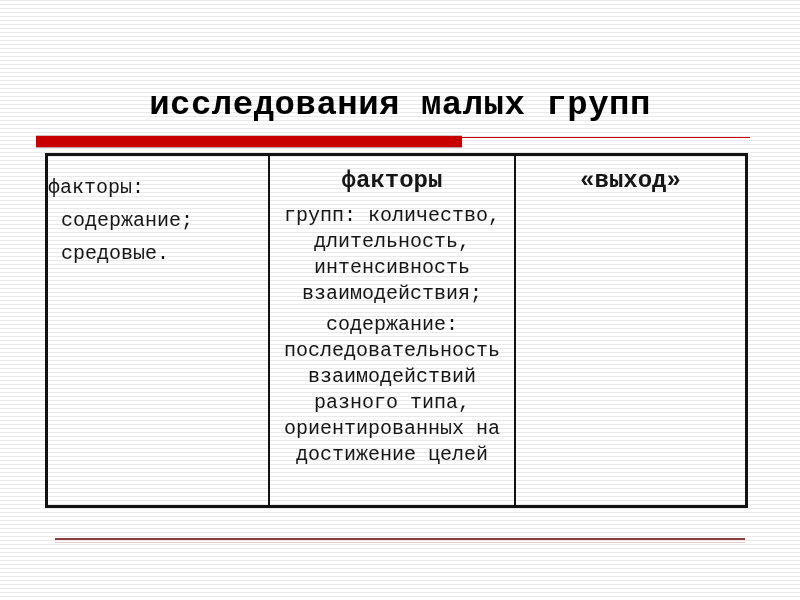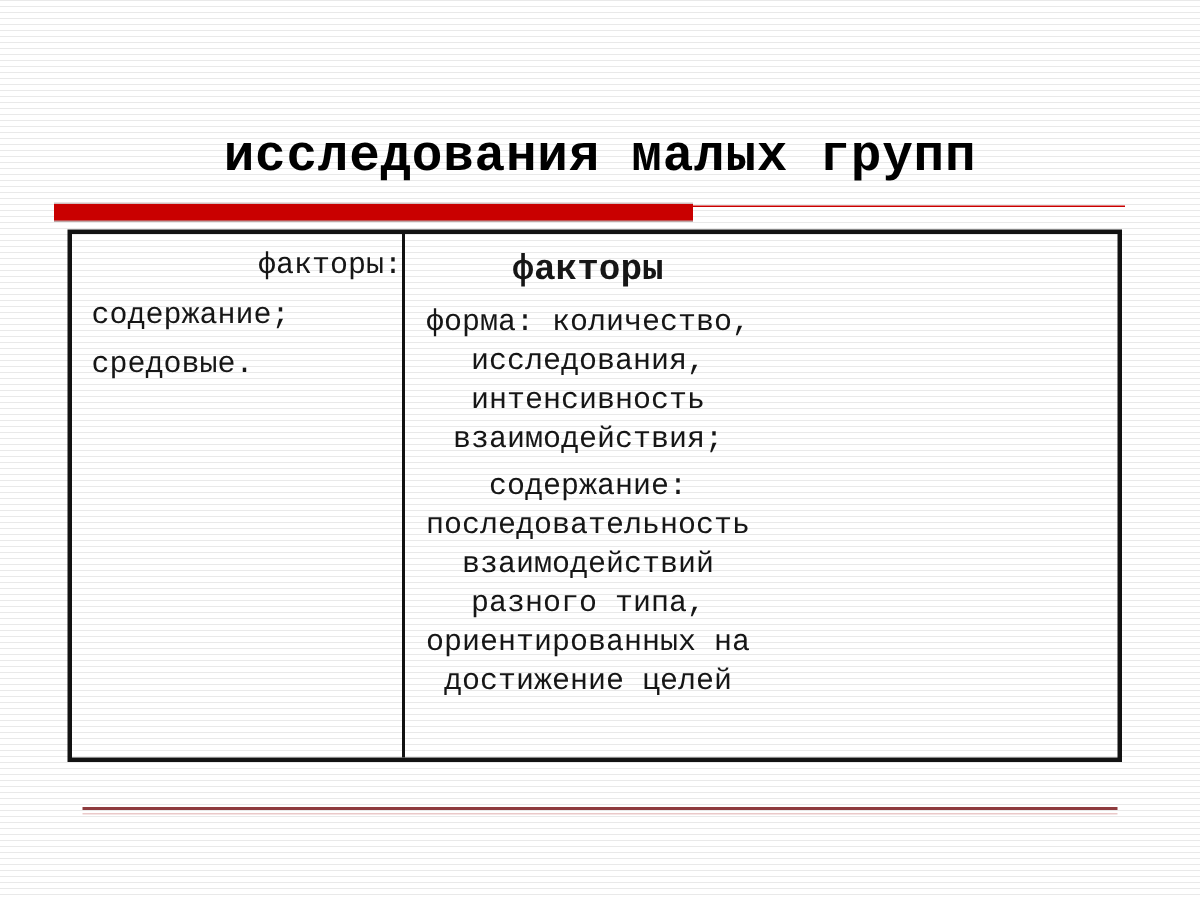--- a/index.html
+++ b/index.html
@@ -76,22 +76,22 @@
     font-size: 24px;
     padding-top: 12px;
     line-height: 1.1;
   }
   .col p {
     font-size: 20px;
     line-height: 26px;
     margin: 0 0 7px 0;
   }
   .col-1 .p-first {
-    margin-top: 9px;
-    text-align: right;
+    margin-top: 19px;
+    text-align: left;
   }
   .col-1 .p-item {
     text-align: left;
     padding-left: 13px;
   }
   .col-2 p {
     text-align: center;
     padding: 0 10px;
     margin-bottom: 5px;
   }
@@ -128,23 +128,26 @@
   <div class="io-table">
 
     <div class="col col-1">
       <p class="p-first">факторы:</p>
       <p class="p-item">содержание;</p>
       <p class="p-item">средовые.</p>
     </div>
 
     <div class="col col-2">
       <div class="col-header">факторы</div>
-      <p class="p-first">форма: количество, исследования, интенсивность взаимодействия;</p>
+      <p class="p-first">групп: количество, длительность, интенсивность взаимодействия;</p>
       <p>содержание: последовательность взаимодействий разного типа, ориентированных на достижение целей</p>
     </div>
 
+    <div class="col col-3">
+      <div class="col-header">«выход»</div>
+    </div>
 
   </div>
 
   <div class="footer-line"></div>
   <div class="footer-line-light"></div>
 
 </div>
 
 </body></html>

